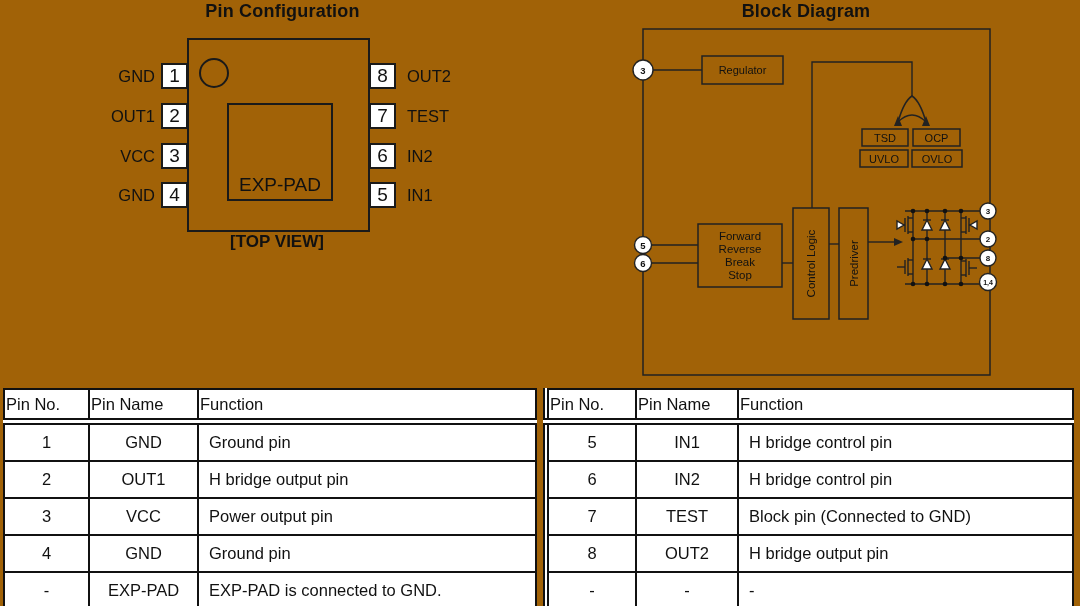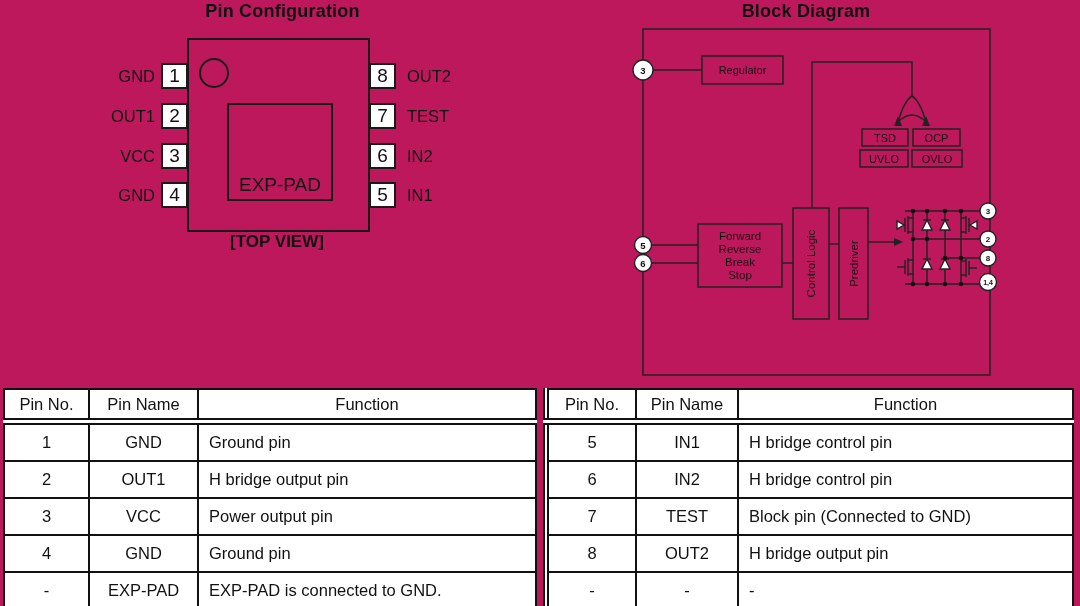--- a/index.html
+++ b/index.html
@@ -1,16 +1,16 @@
 <!DOCTYPE html>
 <html><head>
 <meta charset="utf-8">
 <style>
   html,body{margin:0;padding:0;background:#fff;}
-  .page{position:relative;width:1080px;height:606px;background:#be185d;overflow:hidden;
+  .page{position:relative;width:1080px;height:606px;background:#a16207;overflow:hidden;
         font-family:"Liberation Sans",sans-serif;color:#111;}
   .abs{position:absolute;}
   .sec-title{font-weight:bold;font-size:18px;text-align:center;letter-spacing:.2px;}
   
   .pkg{left:187px;top:38px;width:179px;height:190px;border:2px solid #1a1a1a;}
   .pin1mark{left:199px;top:58px;width:26px;height:26px;border:2px solid #1a1a1a;border-radius:50%;}
   .exppad{left:227px;top:103px;width:102px;height:94px;border:2px solid #1a1a1a;}
   .exppad-lbl{position:absolute;left:0;right:0;bottom:3px;text-align:center;font-size:19px;}
   .pin-box{width:23px;height:22px;border:2px solid #1a1a1a;display:flex;align-items:center;
            justify-content:center;font-size:19px;background:#fff;}
@@ -24,21 +24,21 @@
   .bd-lbl{font-size:11px;}
   .bd-mode{font-size:11.5px;}
   .bd-circ-big{font-size:9.5px;font-weight:bold;}
   .bd-circ{font-size:8px;font-weight:bold;}
   .bd-circ-sm{font-size:7px;font-weight:bold;}
   
   .fn-table{position:absolute;top:388px;border-collapse:collapse;table-layout:fixed;
             font-size:16.5px;color:#111;background:#fff;}
   .fn-table{border:2.5px solid #111;border-bottom-width:3px;}
   .fn-table th,.fn-table td{border:2px solid #111;overflow:hidden;white-space:nowrap;}
-  .fn-table th{height:26px;font-weight:normal;border-bottom:7px double #111;text-align:center;}
+  .fn-table th{height:26px;font-weight:normal;border-bottom:7px double #111;text-align:left;}
   .fn-table td{height:33px;}
   #tblL{left:3px;width:534px;}
   #tblR{left:543px;width:531px;border-left:6px double #111;}
   td.c1,td.c2{text-align:center;}
   td.c3{text-align:left;padding-left:10px;}
 </style>
 </head>
 <body>
 
 <div class="page">

